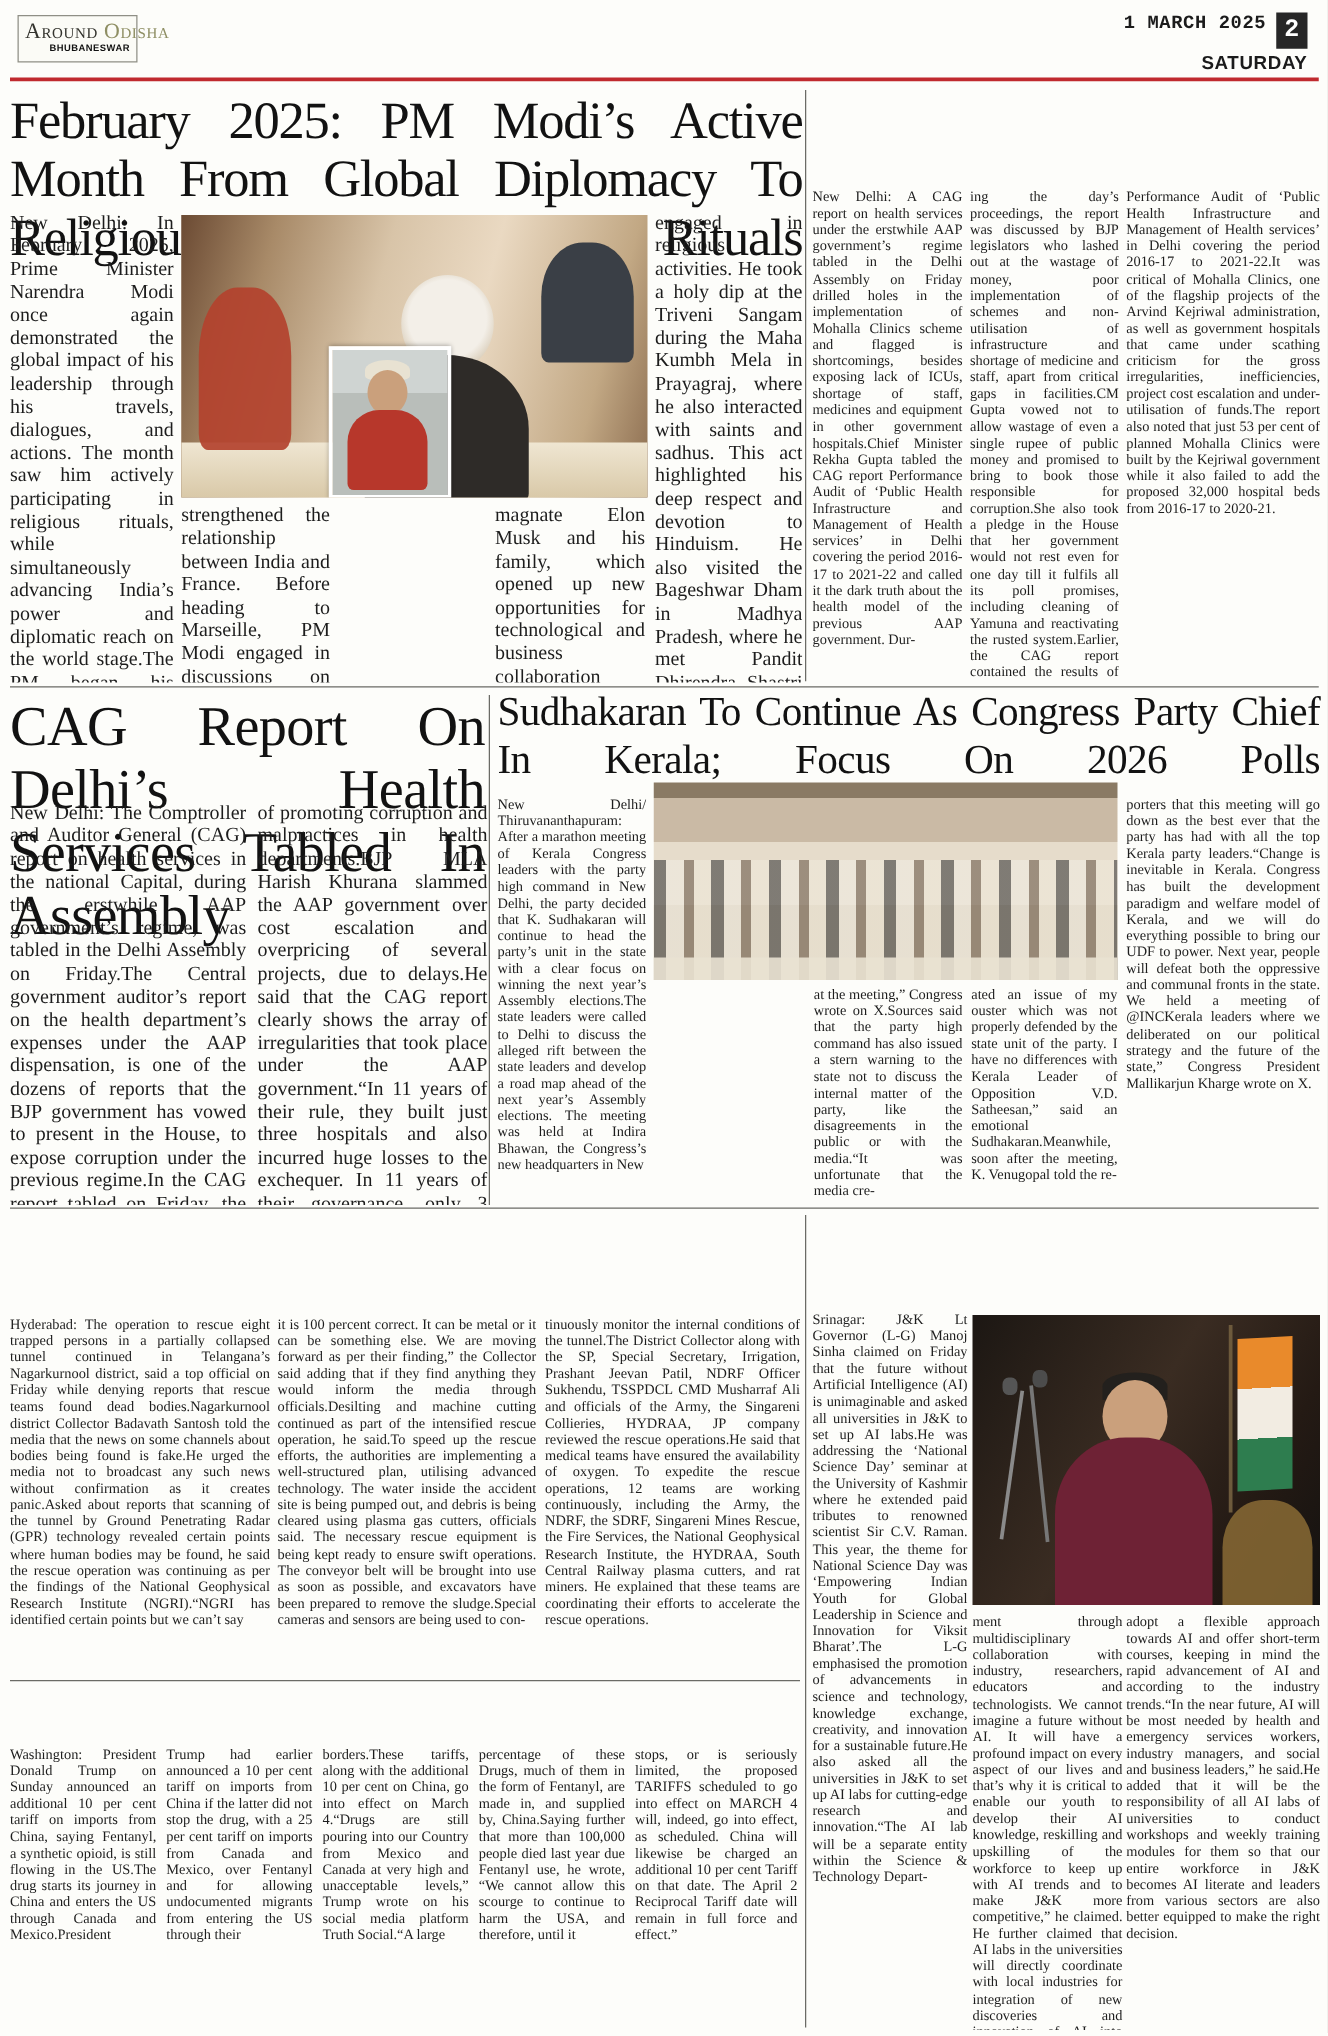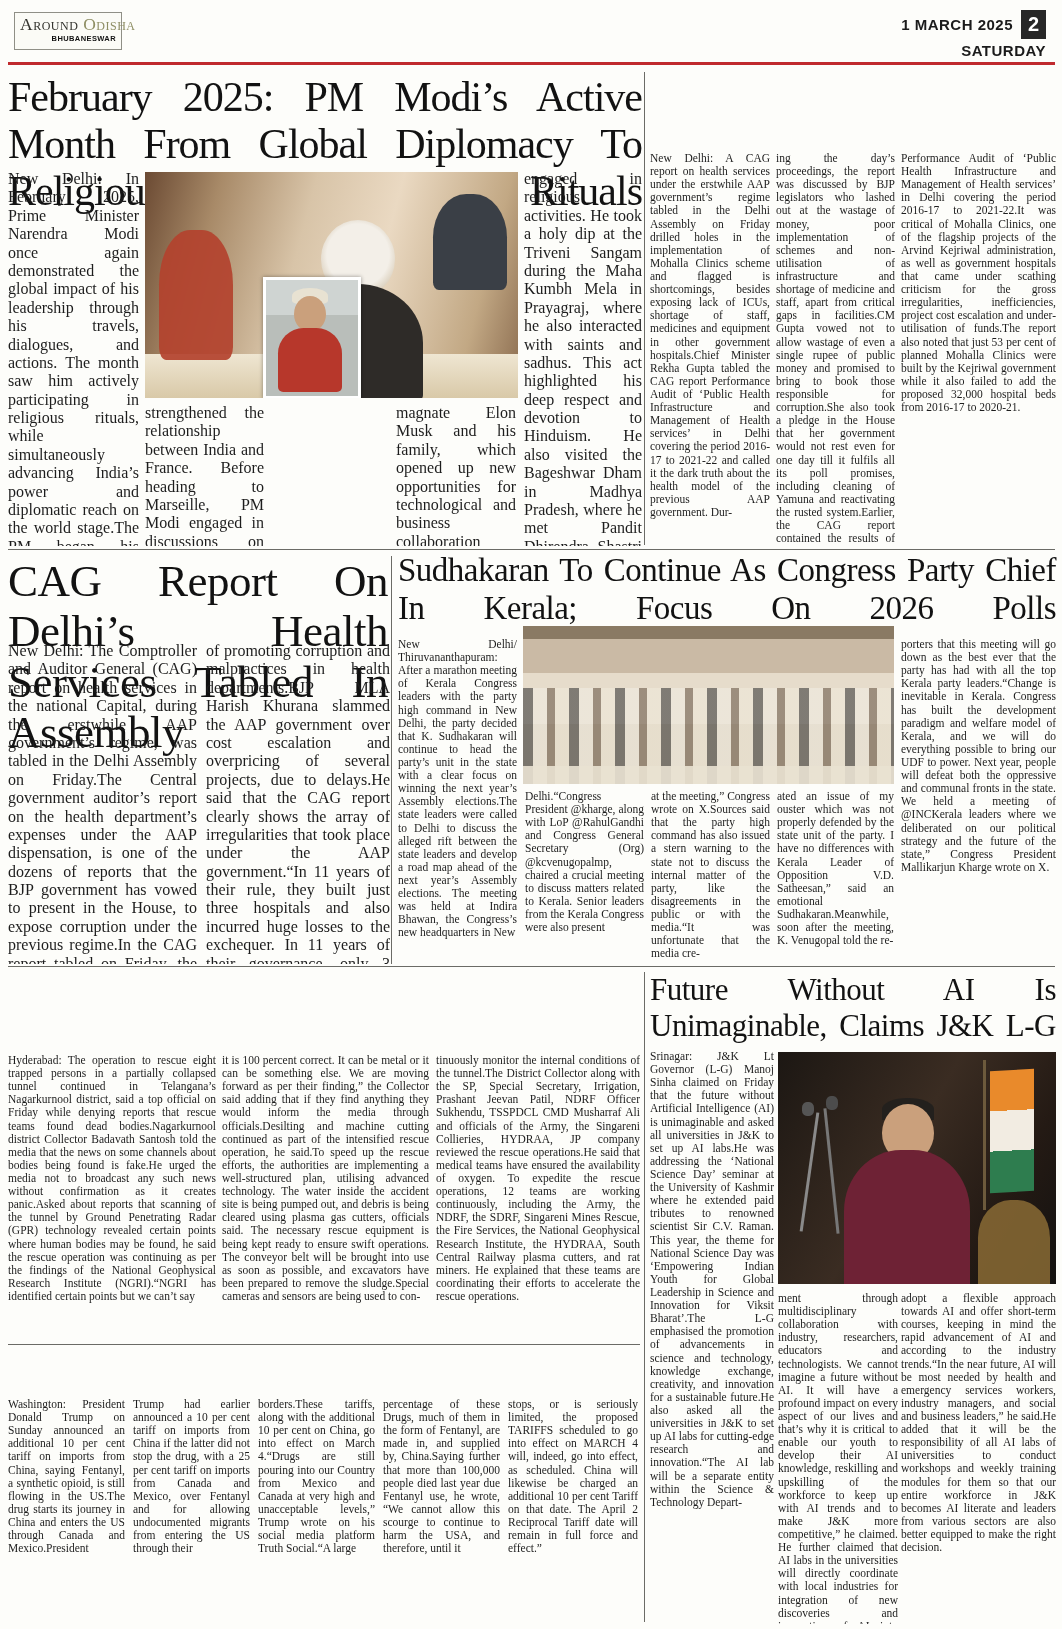--- a/index.html
+++ b/index.html
@@ -1,27 +1,27 @@
 <!DOCTYPE html>
 <html><head>
 <meta charset="utf-8">
 <style>
   html,body{margin:0;padding:0;background:#e8e8e4;}
   .page{position:relative;width:1062px;height:1629px;background:#fdfdfa;margin:0 auto;
         font-family:"Liberation Serif",serif;color:#161616;overflow:hidden;}
   
-  .logo-box{position:absolute;left:14px;top:12px;width:108px;height:38px;border:1px solid #8f8f86;
+  .logo-box{position:absolute;left:14px;top:12px;width:96px;height:38px;border:1px solid #8f8f86;
             background:#fbfbf6;padding:2px 5px 1px 5px;box-sizing:border-box;}
   .logo-line{font-variant:small-caps;font-size:17.5px;letter-spacing:.5px;line-height:1.05;white-space:nowrap;}
   .logo-around{color:#33332d;}
   .logo-odisha{color:#8e8e63;}
   .logo-city{font-family:"Liberation Sans",sans-serif;font-size:7.5px;font-weight:bold;
              color:#111;text-align:right;letter-spacing:.4px;margin-top:1px;}
   .mast-right{position:absolute;right:16px;top:10px;text-align:right;font-family:"Liberation Sans",sans-serif;}
-  .mast-date-row{display:flex;align-items:center;justify-content:flex-end;gap:8px;}
+  .mast-date-row{display:flex;justify-content:flex-end;gap:8px;font-family:Liberation Mono, monospace;}
   .mast-date{font-size:15px;font-weight:bold;color:#1b1b1b;letter-spacing:.5px;}
   .page-badge{display:inline-block;width:25px;height:29px;background:#272727;color:#fff;
               font-size:20px;font-weight:bold;text-align:center;line-height:29px;}
   .mast-day{font-size:15px;font-weight:bold;color:#1b1b1b;letter-spacing:.5px;margin-top:3px;}
   .red-rule{position:absolute;left:8px;top:62px;width:1047px;height:3px;background:#c02a2e;}
   
   .hr{position:absolute;height:1px;background:#6b6b66;}
   .vr{position:absolute;width:1px;background:#6b6b66;}
   
   .hl{position:absolute;font-family:"Liberation Serif",serif;font-weight:400;color:#121212;
@@ -113,30 +113,28 @@
   <div class="hl" style="left:8px;top:556px;width:380px;font-size:45px;line-height:1.12">CAG Report On Delhi’s Health Services Tabled In Assembly</div>
   <div class="colw" style="left:8px;top:642px;width:189px;height:322px">New Delhi: The Comptroller and Auditor General (CAG) report on health services in the national Capital, during the erstwhile AAP government’s regime, was tabled in the Delhi Assembly on Friday.The Central government auditor’s report on the health department’s expenses under the AAP dispensation, is one of the dozens of reports that the BJP government has vowed to present in the House, to expose corruption under the previous regime.In the CAG report tabled on Friday, the Mohalla Clinics, one of the flagship projects of the Kejriwal administration as well as government hospitals came under scathing criticism for the gross irregularities, inefficiencies, price escalation and under-utilisation of funds.A couple of BJP legislators, speaking on the CAG report in the Assembly, tore into the former AAP government and accused it</div>
   <div class="colw" style="left:206px;top:642px;width:184px;height:322px">of promoting corruption and malpractices in health departments.BJP MLA Harish Khurana slammed the AAP government over cost escalation and overpricing of several projects, due to delays.He said that the CAG report clearly shows the array of irregularities that took place under the AAP government.“In 11 years of their rule, they built just three hospitals and also incurred huge losses to the exchequer. In 11 years of their governance, only 3 hospitals were either built or extended. Indira Gandhi hospital suffered 5 years’ delay, leading to escalation in cost by Rs 314 crore. Similarly, Burari hospital saw cost escalation by about Rs 41 crore,” Khurana said.“In total, an additional expense of Rs 382 crore was made on construction of three hospitals,” he pointed out.</div>
 
   <div class="hl" style="left:398px;top:552px;width:658px;font-size:33px;line-height:1.14">Sudhakaran To Continue As Congress Party Chief In Kerala; Focus On 2026 Polls</div>
   <div class="col" style="left:398px;top:638px;width:119px;height:328px">New Delhi/ Thiruvananthapuram: After a marathon meeting of Kerala Congress leaders with the party high command in New Delhi, the party decided that K. Sudhakaran will continue to head the party’s unit in the state with a clear focus on winning the next year’s Assembly elections.The state leaders were called to Delhi to discuss the alleged rift between the state leaders and develop a road map ahead of the next year’s Assembly elections. The meeting was held at Indira Bhawan, the Congress’s new headquarters in New</div>
   <div class="photo ph-kerala" style="left:523px;top:626px;width:371px;height:158px">
     <div class="crowd"></div>
     <div class="floor"></div>
   </div>
-  <div class="col" style="left:525px;top:790px;width:119px;height:176px">Delhi.“Congress President @kharge, along with LoP @RahulGandhi and Congress General Secretary (Org) @kcvenugopalmp, chaired a crucial meeting to discuss matters related to Kerala. Senior leaders from the Kerala Congress were also present</div>
   <div class="col" style="left:651px;top:790px;width:119px;height:176px">at the meeting,” Congress wrote on X.Sources said that the party high command has also issued a stern warning to the state not to discuss the internal matter of the party, like the disagreements in the public or with the media.“It was unfortunate that the media cre-</div>
   <div class="col" style="left:777px;top:790px;width:117px;height:176px">ated an issue of my ouster which was not properly defended by the state unit of the party. I have no differences with Kerala Leader of Opposition V.D. Satheesan,” said an emotional Sudhakaran.Meanwhile, soon after the meeting, K. Venugopal told the re-</div>
   <div class="col" style="left:901px;top:638px;width:155px;height:328px">porters that this meeting will go down as the best ever that the party has had with all the top Kerala party leaders.“Change is inevitable in Kerala. Congress has built the development paradigm and welfare model of Kerala, and we will do everything possible to bring our UDF to power. Next year, people will defeat both the oppressive and communal fronts in the state. We held a meeting of @INCKerala leaders where we deliberated on our political strategy and the future of the state,” Congress President Mallikarjun Kharge wrote on X.</div>
 
   <div class="col" style="left:8px;top:1054px;width:208px;height:288px">Hyderabad: The operation to rescue eight trapped persons in a partially collapsed tunnel continued in Telangana’s Nagarkurnool district, said a top official on Friday while denying reports that rescue teams found dead bodies.Nagarkurnool district Collector Badavath Santosh told the media that the news on some channels about bodies being found is fake.He urged the media not to broadcast any such news without confirmation as it creates panic.Asked about reports that scanning of the tunnel by Ground Penetrating Radar (GPR) technology revealed certain points where human bodies may be found, he said the rescue operation was continuing as per the findings of the National Geophysical Research Institute (NGRI).“NGRI has identified certain points but we can’t say</div>
   <div class="col" style="left:222px;top:1054px;width:207px;height:288px">it is 100 percent correct. It can be metal or it can be something else. We are moving forward as per their finding,” the Collector said adding that if they find anything they would inform the media through officials.Desilting and machine cutting continued as part of the intensified rescue operation, he said.To speed up the rescue efforts, the authorities are implementing a well-structured plan, utilising advanced technology. The water inside the accident site is being pumped out, and debris is being cleared using plasma gas cutters, officials said. The necessary rescue equipment is being kept ready to ensure swift operations. The conveyor belt will be brought into use as soon as possible, and excavators have been prepared to remove the sludge.Special cameras and sensors are being used to con-</div>
   <div class="col" style="left:436px;top:1054px;width:204px;height:288px">tinuously monitor the internal conditions of the tunnel.The District Collector along with the SP, Special Secretary, Irrigation, Prashant Jeevan Patil, NDRF Officer Sukhendu, TSSPDCL CMD Musharraf Ali and officials of the Army, the Singareni Collieries, HYDRAA, JP company reviewed the rescue operations.He said that medical teams have ensured the availability of oxygen. To expedite the rescue operations, 12 teams are working continuously, including the Army, the NDRF, the SDRF, Singareni Mines Rescue, the Fire Services, the National Geophysical Research Institute, the HYDRAA, South Central Railway plasma cutters, and rat miners. He explained that these teams are coordinating their efforts to accelerate the rescue operations.</div>
 
-  <div class="hl" style="left:650px;top:972px;width:406px;font-size:31px;line-height:1.15">Future Without AI Is Unimaginable, Claims J&amp;K L-G</div>
   <div class="col" style="left:650px;top:1050px;width:124px;height:574px">Srinagar: J&amp;K Lt Governor (L-G) Manoj Sinha claimed on Friday that the future without Artificial Intelligence (AI) is unimaginable and asked all universities in J&amp;K to set up AI labs.He was addressing the ‘National Science Day’ seminar at the University of Kashmir where he extended paid tributes to renowned scientist Sir C.V. Raman. This year, the theme for National Science Day was ‘Empowering Indian Youth for Global Leadership in Science and Innovation for Viksit Bharat’.The L-G emphasised the promotion of advancements in science and technology, knowledge exchange, creativity, and innovation for a sustainable future.He also asked all the universities in J&amp;K to set up AI labs for cutting-edge research and innovation.“The AI lab will be a separate entity within the Science &amp; Technology Depart-</div>
   <div class="photo ph-sinha" style="left:778px;top:1052px;width:278px;height:232px">
     <div class="pole"></div>
     <div class="flag"></div>
     <div class="chair"></div>
     <div class="hair"></div>
     <div class="phead"></div>
     <div class="body"></div>
     <div class="mic1"></div>
     <div class="mic2"></div>

